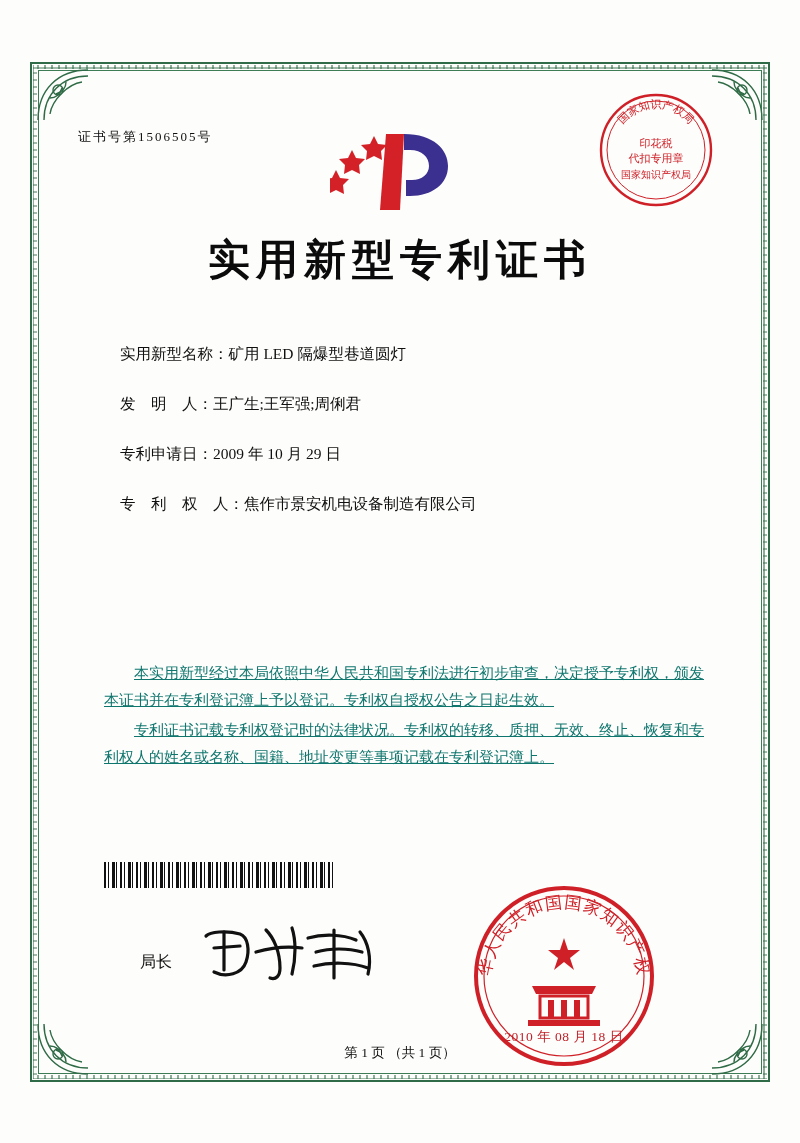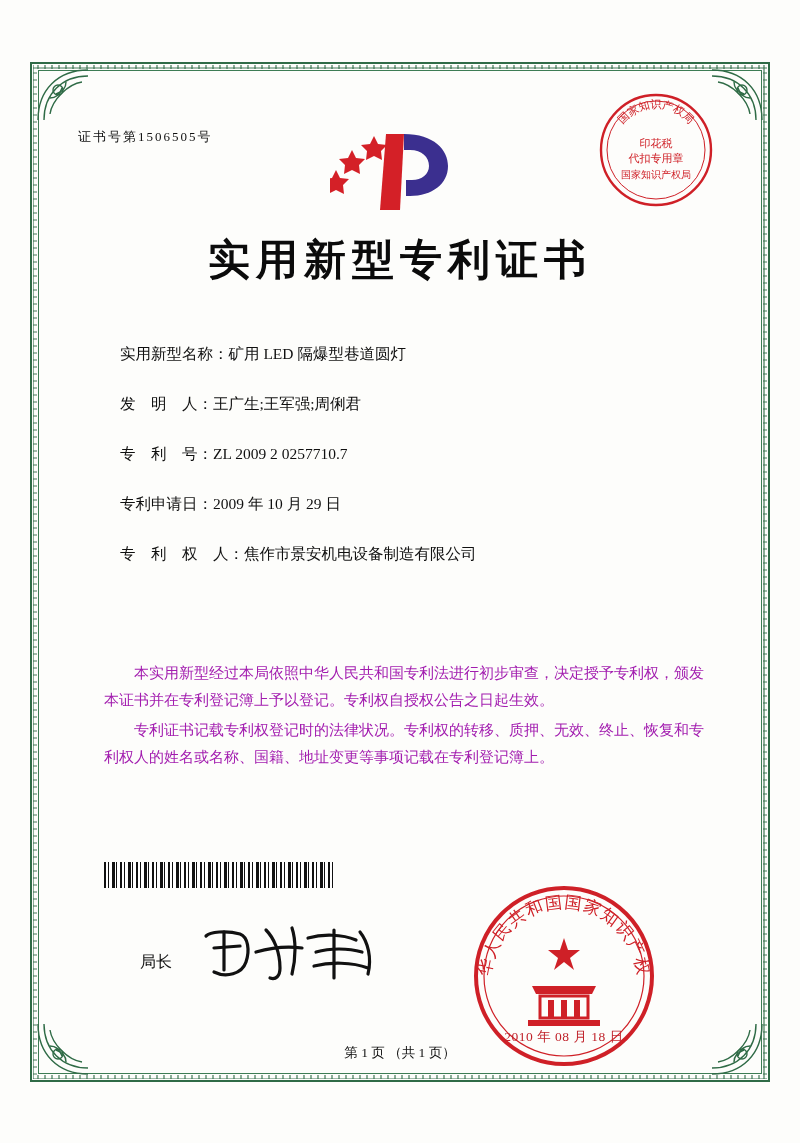--- a/index.html
+++ b/index.html
@@ -117,22 +117,23 @@
     color: #101010;
   }
 
   
   .paras {
     position: absolute;
     left: 104px; top: 660px;
     width: 600px;
     font-size: 15px;
     line-height: 27px;
-    color: #a21caf;
+    color: #0f766e;
     text-align: justify;
+    text-decoration: underline;
   }
   .paras p {
     margin: 0 0 3px 0;
     text-indent: 30px;
   }
 
   
   .barcode {
     position: absolute;
     left: 104px; top: 862px;
@@ -271,23 +272,20 @@
   </div>
 
   <div class="title">实用新型专利证书</div>
 
   <div class="fields">
     <div class="field-row">
       <span class="field-label">实用新型名称：</span><span class="field-value">矿用 LED 隔爆型巷道圆灯</span>
     </div>
     <div class="field-row">
       <span class="field-label">发　明　人：</span><span class="field-value">王广生;王军强;周俐君</span>
-    </div>
-    <div class="field-row">
-      <span class="field-label">专　利　号：</span><span class="field-value">ZL 2009 2 0257710.7</span>
     </div>
     <div class="field-row">
       <span class="field-label">专利申请日：</span><span class="field-value">2009 年 10 月 29 日</span>
     </div>
     <div class="field-row">
       <span class="field-label">专　利　权　人：</span><span class="field-value">焦作市景安机电设备制造有限公司</span>
     </div>
   </div>
 
   <div class="paras">

